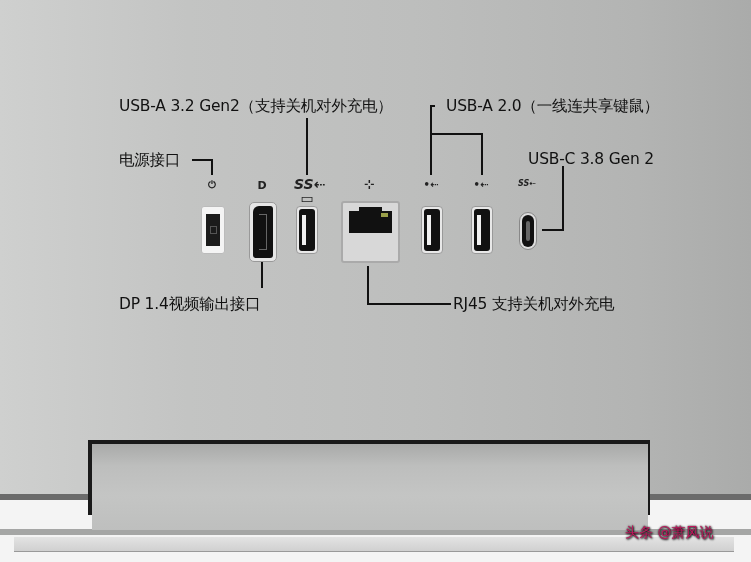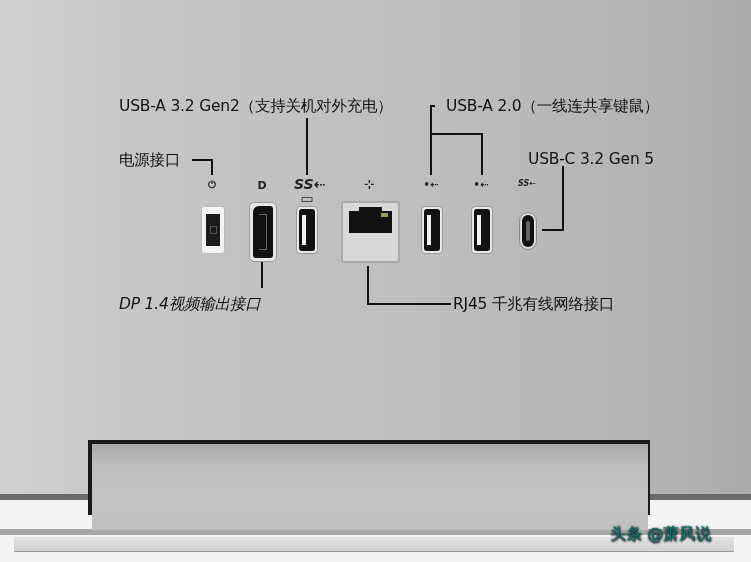--- a/index.html
+++ b/index.html
@@ -35,34 +35,34 @@
   
   .stand-back{position:absolute;left:88px;top:440px;width:562px;height:75px;background:#1a1a1a;}
   .stand{position:absolute;left:92px;top:444px;width:556px;height:86px;
     background:linear-gradient(180deg,#a9aaa9 0%,#bdbebd 25%,#c4c5c4 60%,#bebfbe 100%);}
   .base-white{position:absolute;left:0;top:500px;width:751px;height:62px;background:#f4f4f4;}
   .base-bar{position:absolute;left:0;top:529px;width:751px;height:6px;background:#a5a6a5;}
   .base-rail{position:absolute;left:14px;top:537px;width:720px;height:14px;
     background:linear-gradient(180deg,#e3e3e3,#d0d0d0);border-bottom:1px solid #999;}
   .edge-left{position:absolute;left:0;top:494px;width:88px;height:6px;background:#6b6b6b;}
   .edge-right{position:absolute;left:650px;top:494px;width:101px;height:6px;background:#6b6b6b;}
-  .watermark{position:absolute;left:610px;top:524px;font-size:16px;color:#0f766e;
+  .watermark{position:absolute;left:625px;top:524px;font-size:14px;color:#be185d;
     text-shadow:0 0 2px #000,1px 1px 2px #000;white-space:nowrap;}
 </style>
 </head>
 <body>
 
 <div class="panel"></div>
 
 <div class="label" style="left:119px;top:96px;">USB-A 3.2 Gen2（支持关机对外充电）</div>
 <div class="label" style="left:119px;top:150px;">电源接口</div>
 <div class="label" style="left:434px;top:96px;margin-left:12px;">USB-A 2.0（一线连共享键鼠）</div>
-<div class="label" style="left:528px;top:150px;">USB-C 3.2 Gen 5</div>
-<div class="label" style="left:119px;top:294px;font-style:italic;">DP 1.4视频输出接口</div>
-<div class="label" style="left:453px;top:294px;">RJ45 千兆有线网络接口</div>
+<div class="label" style="left:528px;top:150px;">USB-C 3.8 Gen 2</div>
+<div class="label" style="left:119px;top:294px;">DP 1.4视频输出接口</div>
+<div class="label" style="left:453px;top:294px;">RJ45 支持关机对外充电</div>
 
 <div class="line" style="left:192px;top:159px;width:20px;height:2px;"></div>
 <div class="line" style="left:211px;top:159px;width:2px;height:16px;"></div>
 <div class="line" style="left:306px;top:118px;width:2px;height:57px;"></div>
 <div class="line" style="left:430px;top:105px;width:2px;height:70px;"></div>
 <div class="line" style="left:430px;top:105px;width:5px;height:2px;"></div>
 <div class="line" style="left:430px;top:133px;width:52px;height:2px;"></div>
 <div class="line" style="left:481px;top:133px;width:2px;height:42px;"></div>
 <div class="line" style="left:562px;top:166px;width:2px;height:64px;"></div>
 <div class="line" style="left:542px;top:229px;width:22px;height:2px;"></div>

